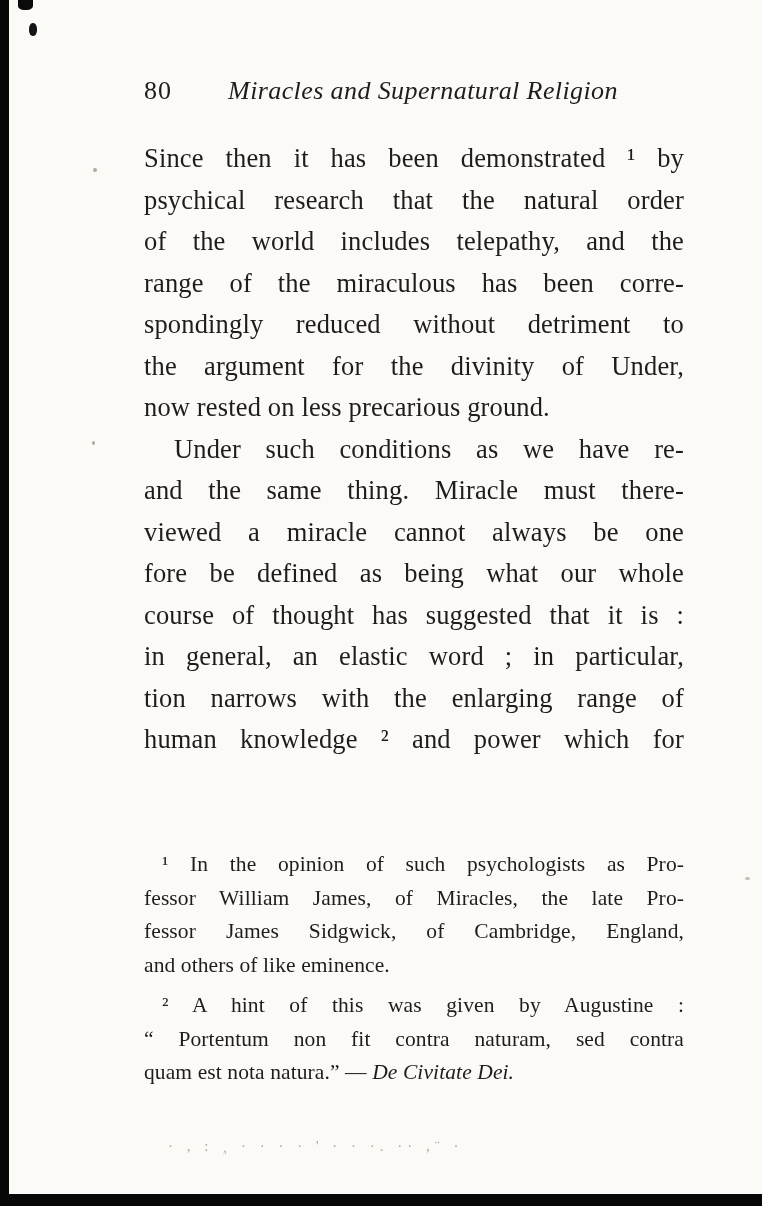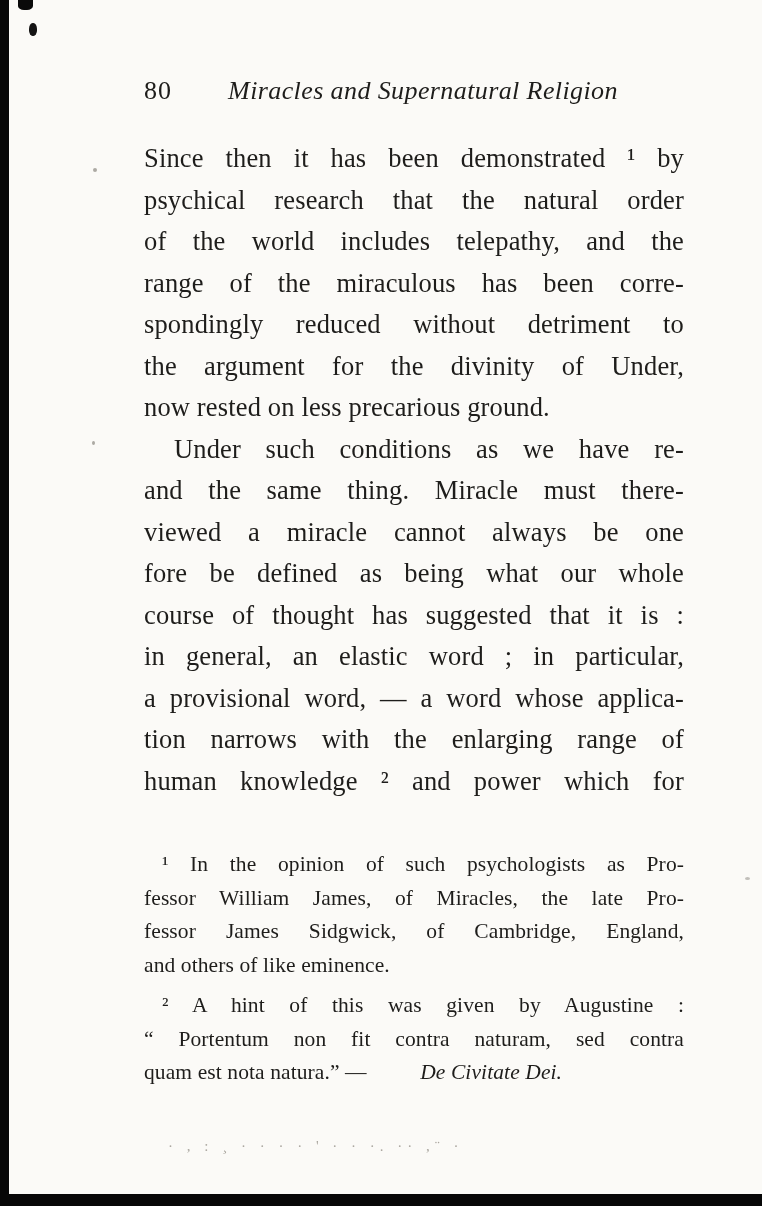--- a/index.html
+++ b/index.html
@@ -64,21 +64,21 @@
   .line.short { text-align-last: left; }
   .line.indent { text-indent: 30px; }
 
   .footnotes {
     position: absolute; left: 144px; top: 848px; width: 540px;
     font-size: 21.5px; line-height: 33.5px;
     letter-spacing: 0.1px;
   }
   .footnote-2 { margin-top: 7px; }
   .footnote .line.indent { text-indent: 18px; }
-  .italic { font-style: italic; margin-left: 48px; }
+  .italic { font-style: italic; }
 
   .scan-noise {
     position: absolute; left: 168px; top: 1138px; width: 440px;
     font-size: 15px; color: #8a857c;
     letter-spacing: 5px;
     opacity: .7;
     filter: blur(0.6px);
     white-space: nowrap; overflow: hidden;
   }
 </style>
@@ -108,21 +108,20 @@
     <div class="line">the argument for the divinity of Under,</div>
     <div class="line short">now rested on less precarious ground.</div>
   </div>
   <div class="paragraph">
     <div class="line indent">Under such conditions as we have re-</div>
     <div class="line">and the same thing.  Miracle must there-</div>
     <div class="line">viewed a miracle cannot always be one</div>
     <div class="line">fore be defined as being what our whole</div>
     <div class="line">course of thought has suggested that it is :</div>
     <div class="line">in general, an elastic word ;  in particular,</div>
-    <div class="line">a provisional word, — a word whose applica-</div>
     <div class="line">tion narrows with the enlarging range of</div>
     <div class="line">human knowledge ² and power which for</div>
   </div>
 </div>
 
 <div class="footnotes">
   <div class="footnote footnote-1">
     <div class="line indent">¹ In the opinion of such psychologists as Pro-</div>
     <div class="line">fessor William James, of Miracles, the late Pro-</div>
     <div class="line">fessor James Sidgwick, of Cambridge, England,</div>

